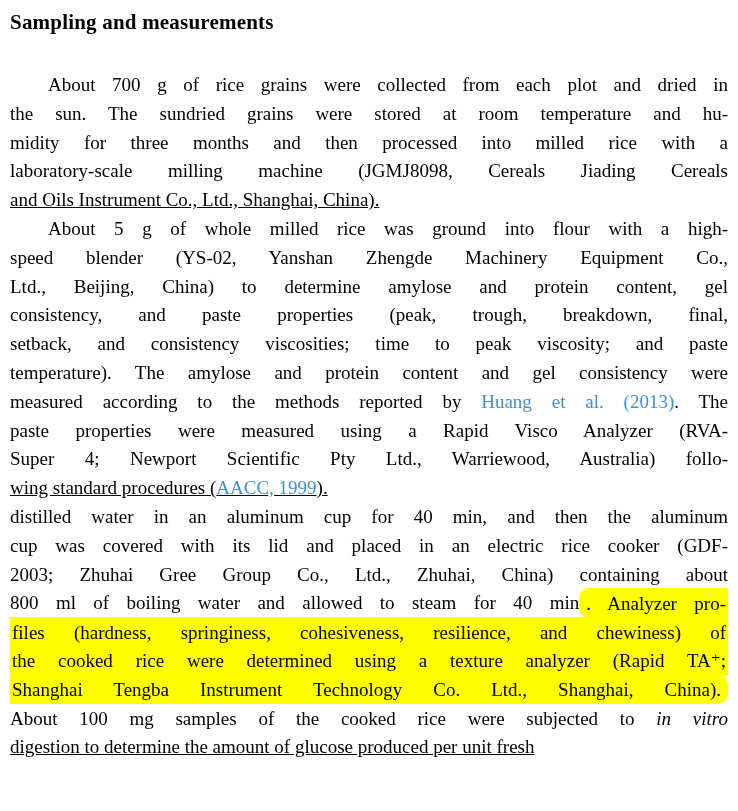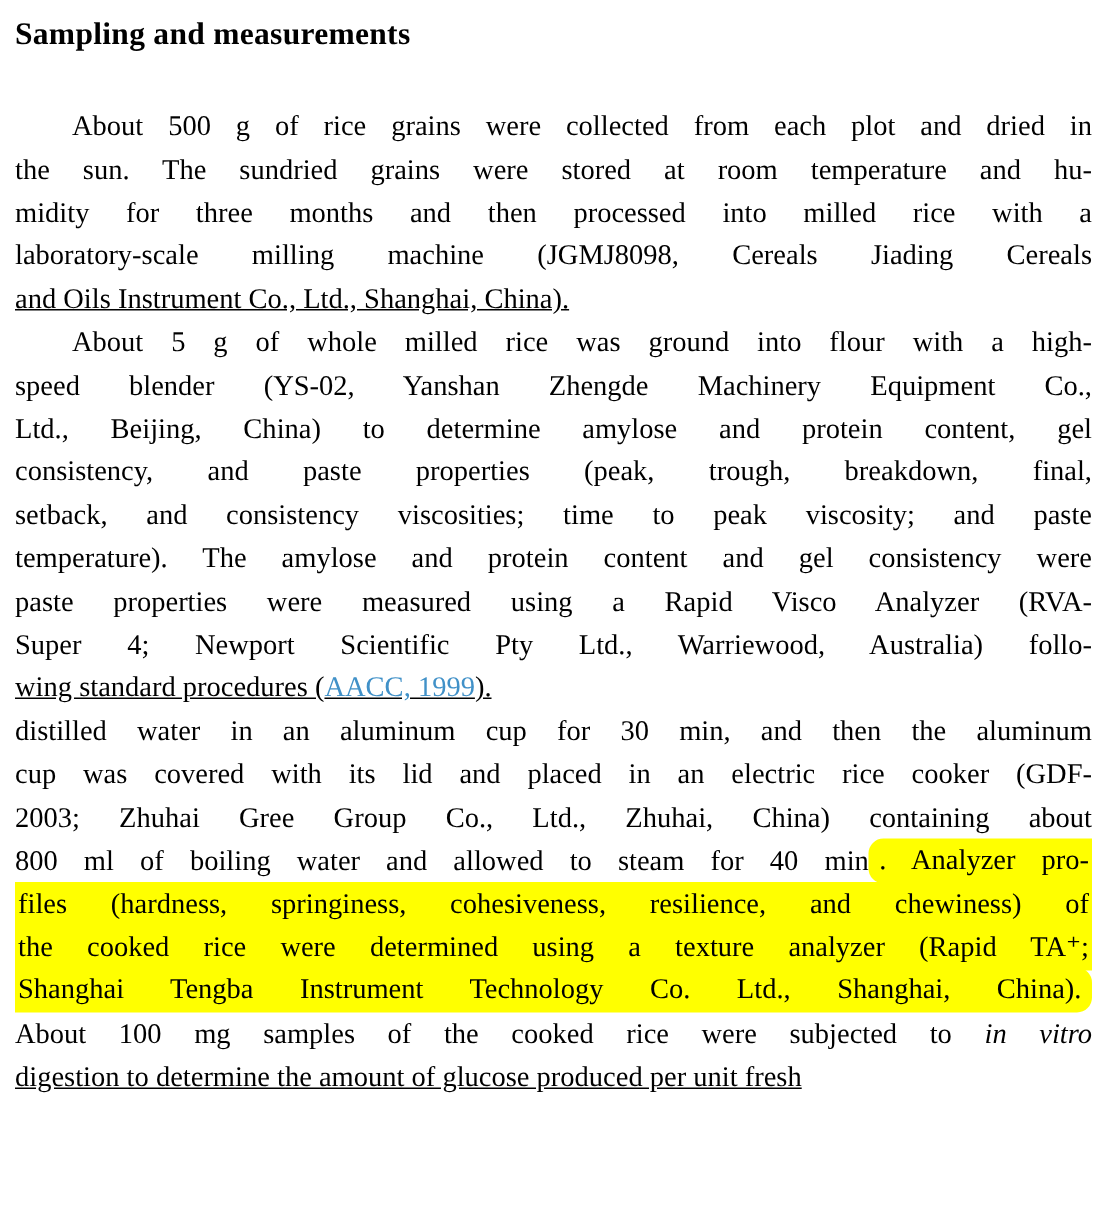--- a/index.html
+++ b/index.html
@@ -57,39 +57,40 @@
     padding-right: 7px;
   }
 </style>
 </head>
 <body>
 
 <div class="page">
   <h1 class="heading">Sampling and measurements</h1>
   <div class="paras">
       <div class="para">
-        <div class="line first"><span>About 500 g of rice grains were collected from each plot and dried in</span></div>
+        <div class="line first"><span>About 700 g of rice grains were collected from each plot and dried in</span></div>
         <div class="line"><span>the sun. The sundried grains were stored at room temperature and hu-</span></div>
         <div class="line"><span>midity for three months and then processed into milled rice with a</span></div>
         <div class="line"><span>laboratory-scale milling machine (JGMJ8098, Cereals Jiading Cereals</span></div>
         <div class="line last"><span>and Oils Instrument Co., Ltd., Shanghai, China).</span></div>
       </div>
       <div class="para">
         <div class="line first"><span>About 5 g of whole milled rice was ground into flour with a high-</span></div>
         <div class="line"><span>speed blender (YS-02, Yanshan Zhengde Machinery Equipment Co.,</span></div>
         <div class="line"><span>Ltd., Beijing, China) to determine amylose and protein content, gel</span></div>
         <div class="line"><span>consistency, and paste properties (peak, trough, breakdown, final,</span></div>
         <div class="line"><span>setback, and consistency viscosities; time to peak viscosity; and paste</span></div>
         <div class="line"><span>temperature). The amylose and protein content and gel consistency were</span></div>
+        <div class="line"><span>measured according to the methods reported by </span><span class="link">Huang et al. (2013)</span><span>. The</span></div>
         <div class="line"><span>paste properties were measured using a Rapid Visco Analyzer (RVA-</span></div>
         <div class="line"><span>Super 4; Newport Scientific Pty Ltd., Warriewood, Australia) follo-</span></div>
         <div class="line last"><span>wing standard procedures (</span><span class="link">AACC, 1999</span><span>).</span></div>
       </div>
       <div class="para">
-        <div class="line"><span>distilled water in an aluminum cup for 30 min, and then the aluminum</span></div>
+        <div class="line"><span>distilled water in an aluminum cup for 40 min, and then the aluminum</span></div>
         <div class="line"><span>cup was covered with its lid and placed in an electric rice cooker (GDF-</span></div>
         <div class="line"><span>2003; Zhuhai Gree Group Co., Ltd., Zhuhai, China) containing about</span></div>
         <div class="line"><span>800 ml of boiling water and allowed to steam for 40 min</span><span class="hl hl-start">. Analyzer pro-</span></div>
         <div class="line"><span class="hl">files (hardness, springiness, cohesiveness, resilience, and chewiness) of</span></div>
         <div class="line"><span class="hl">the cooked rice were determined using a texture analyzer (Rapid TA⁺;</span></div>
         <div class="line"><span class="hl hl-end">Shanghai Tengba Instrument Technology Co. Ltd., Shanghai, China).</span></div>
         <div class="line"><span>About 100 mg samples of the cooked rice were subjected to </span><span class="italic">in vitro</span></div>
         <div class="line last"><span>digestion to determine the amount of glucose produced per unit fresh</span></div>
       </div>
     </div>

